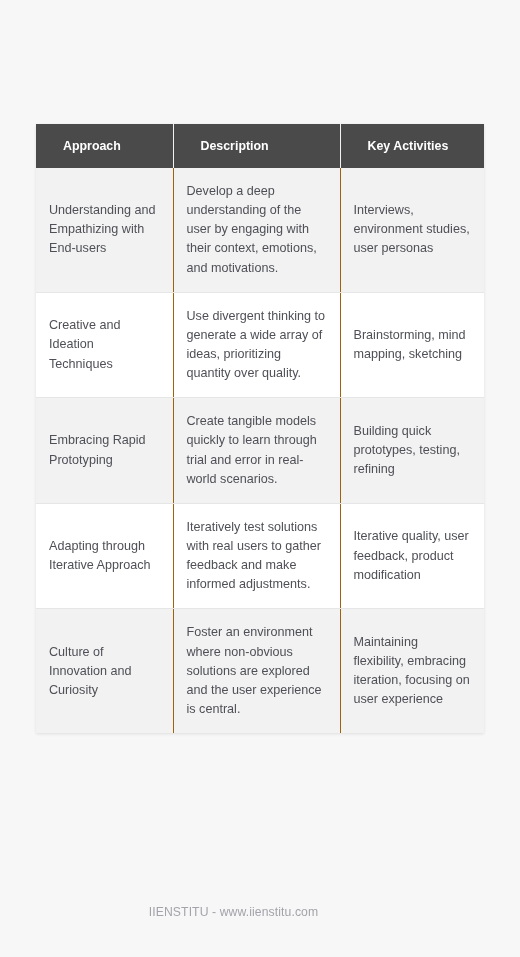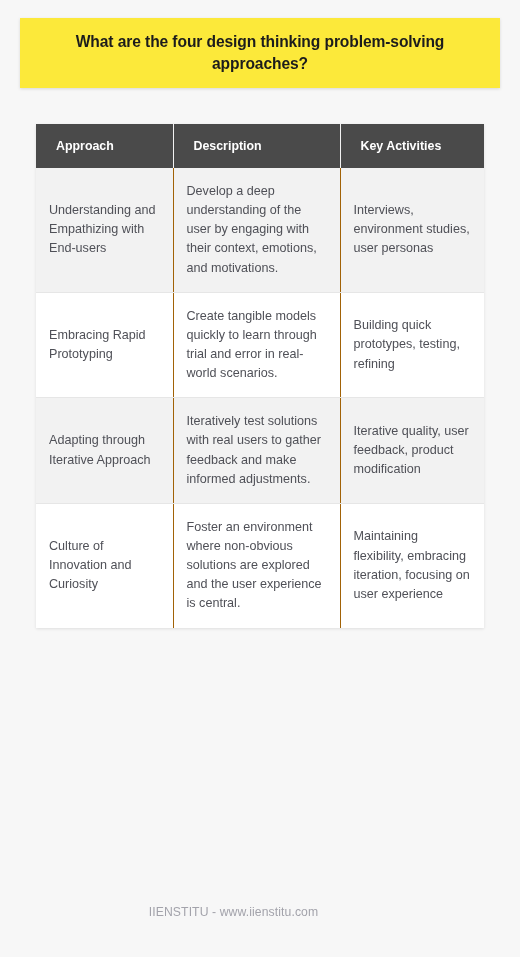--- a/index.html
+++ b/index.html
@@ -62,21 +62,21 @@
   table.approach-table col.c1 { width: 137px; }
   table.approach-table col.c2 { width: 167px; }
   table.approach-table col.c3 { width: 144px; }
 
   thead th {
     background: #4a4a4a;
     color: #ffffff;
     font-size: 12.4px;
     font-weight: bold;
     text-align: left;
-    padding: 15px 20px;
+    padding: 15px 27px;
     border-right: 1px solid #f2f2f2;
     vertical-align: middle;
   }
   thead th:last-child { border-right: none; }
 
   tbody td {
     font-size: 12.6px;
     color: #4f5057;
     line-height: 1.52;
     padding: 14px 13px;
@@ -100,43 +100,45 @@
     font-size: 12.2px;
     color: #a3a3ab;
     letter-spacing: 0.1px;
   }
 </style>
 </head>
 <body>
 
 <div class="page">
 
-  <div class="question-banner">
-    <div class="question-text">What are the four design thinking problem-solving approaches?</div>
-  </div>
 
   <div class="table-wrap">
     <table class="approach-table">
       <colgroup>
         <col class="c1">
           <col class="c2">
           <col class="c3">
       </colgroup>
       <thead>
         <tr>
           <th>Approach</th>
           <th>Description</th>
           <th>Key Activities</th>
         </tr>
       </thead>
       <tbody>
         <tr>
           <td>Understanding and Empathizing with End-users</td>
           <td>Develop a deep understanding of the user by engaging with their context, emotions, and motivations.</td>
           <td>Interviews, environment studies, user personas</td>
+        </tr>
+        <tr>
+          <td>Creative and Ideation Techniques</td>
+          <td>Use divergent thinking to generate a wide array of ideas, prioritizing quantity over quality.</td>
+          <td>Brainstorming, mind mapping, sketching</td>
         </tr>
         <tr>
           <td>Embracing Rapid Prototyping</td>
           <td>Create tangible models quickly to learn through trial and error in real-world scenarios.</td>
           <td>Building quick prototypes, testing, refining</td>
         </tr>
         <tr>
           <td>Adapting through Iterative Approach</td>
           <td>Iteratively test solutions with real users to gather feedback and make informed adjustments.</td>
           <td>Iterative quality, user feedback, product modification</td>

